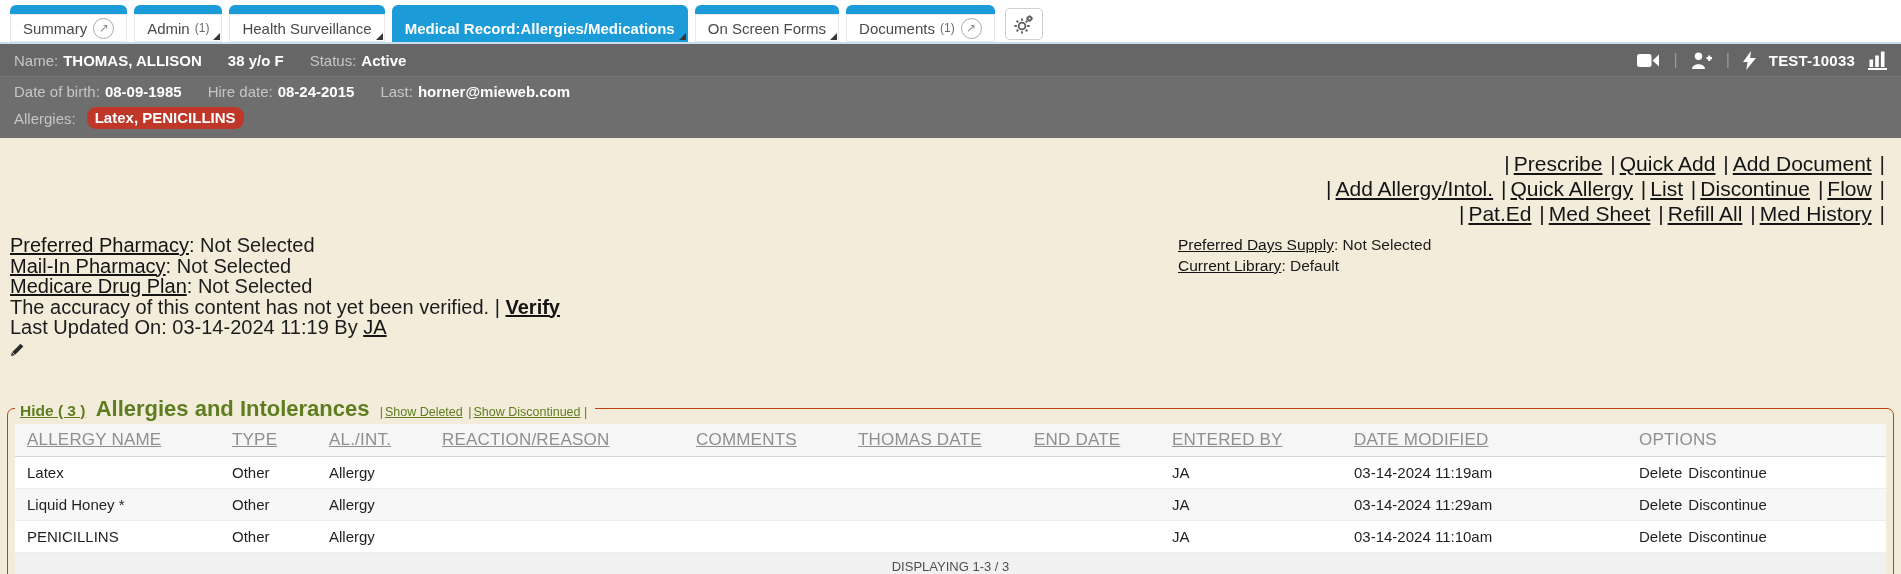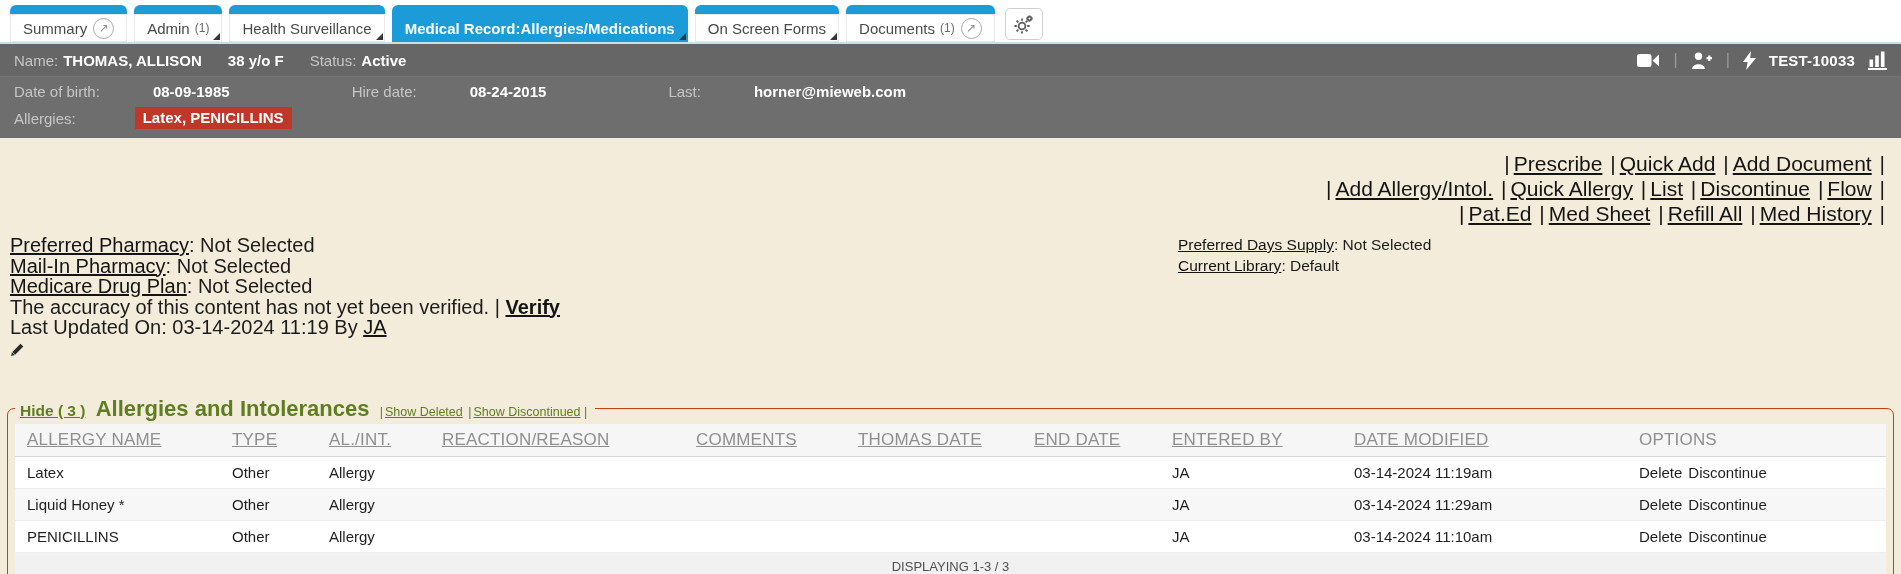--- a/index.html
+++ b/index.html
@@ -50,24 +50,24 @@
   }
   .blabel { color:#c6c6c6; margin-right:5px; }
   .bval { color:#ffffff; font-weight:bold; }
   .bgap { width:26px; }
   .bar1-right { margin-left:auto; display:flex; align-items:center; gap:13px; }
   .vsep { color:#9a9a9a; font-size:16px; }
   .chart-id { font-weight:bold; letter-spacing:.2px; }
   .chart-icon-wrap { border-bottom:2px solid #fff; padding-bottom:1px; display:inline-flex; }
 
   .bar2 { background:#6e6e6e; padding:6px 14px 9px; color:#fff; }
-  .bar2-line { display:flex; align-items:center; margin-bottom:7px;gap:48px; }
+  .bar2-line { display:flex; align-items:center; margin-bottom:7px; }
   .bar2-line:last-child { margin-bottom:0; }
   .allergy-badge {
-    background:#bf3728; color:#fff; font-weight:bold; border-radius:1px;
+    background:#bf3728; color:#fff; font-weight:bold; border-radius:9px;
     padding:2px 8px 3px; margin-left:6px;
   }
 
   
   .content { position:relative; padding-top:13px; }
 
   .actions { text-align:right; margin-right:16px; line-height:25px; font-size:21px; }
   .alink {
     color:#141414; text-decoration:underline; cursor:pointer; font-weight:normal;
   }

